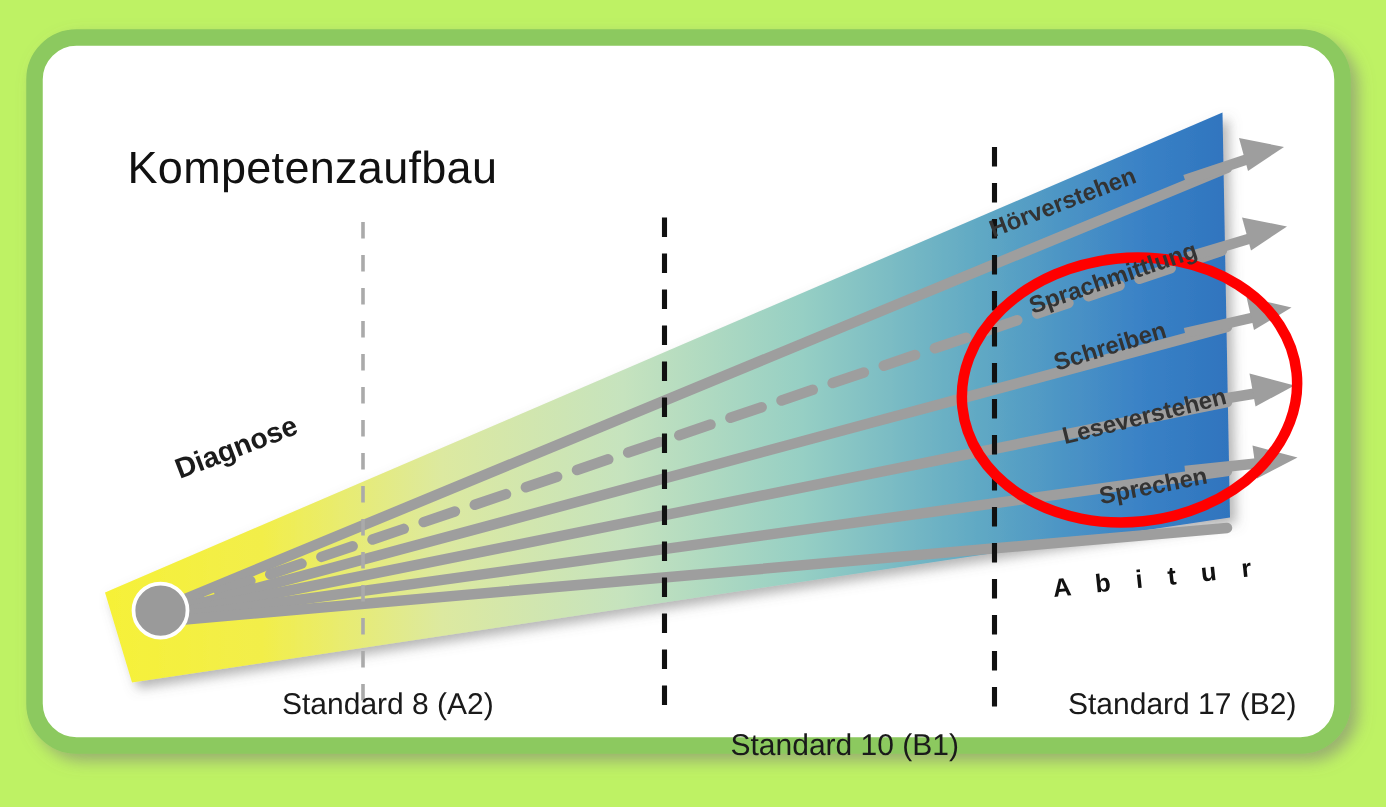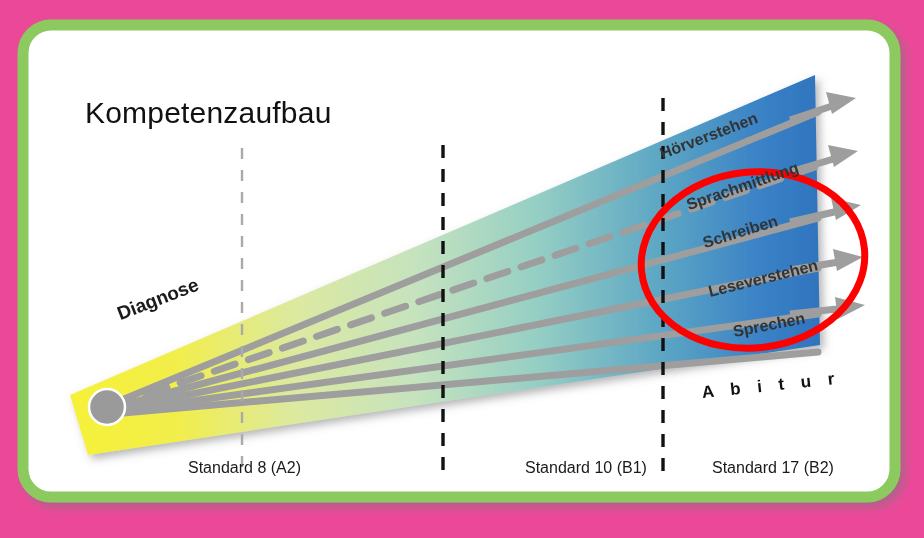--- a/index.html
+++ b/index.html
@@ -5,21 +5,21 @@
   html, body {
     margin: 0;
     padding: 0;
     background: #ffffff;
   }
   #root {
     position: relative;
     width: 924px;
     height: 538px;
     overflow: hidden;
-    background: #ec4899;
+    background: #bef264;
     font-family: "Liberation Sans", sans-serif;
   }
   #stage {
     position: absolute;
     inset: 0;
   }
   svg.diagram {
     position: absolute;
     left: 0;
     top: 0;
@@ -54,21 +54,21 @@
     transform: rotate(-6deg);
     transform-origin: left bottom;
   }
   .comp-text {
     font-size: 16px;
     font-weight: 700;
     color: #333333;
     transform-origin: left bottom;
   }
   .std-text {
-    font-size: 16px;
+    font-size: 20px;
     font-weight: 400;
     color: #1a1a1a;
   }
 </style>
 </head>
 <body>
 
 <div id="root">
   <div id="stage">
 
@@ -151,17 +151,17 @@
 
     <div class="txt abitur-text" style="left:703px; top:383px;">A b i t u r</div>
 
     <div class="txt comp-text" style="left:664px; top:145px; transform:rotate(-21deg);">Hörverstehen</div>
     <div class="txt comp-text" style="left:690px; top:196px; transform:rotate(-19deg);">Sprachmittlung</div>
     <div class="txt comp-text" style="left:706px; top:234px; transform:rotate(-17deg);">Schreiben</div>
     <div class="txt comp-text" style="left:711px; top:283px; transform:rotate(-14deg);">Leseverstehen</div>
     <div class="txt comp-text" style="left:735px; top:323px; transform:rotate(-11deg);">Sprechen</div>
 
     <div class="txt std-text" style="left:188px; top:459px;">Standard 8 (A2)</div>
-    <div class="txt std-text" style="left:487px; top:459px;margin-left:38px;">Standard 10 (B1)</div>
+    <div class="txt std-text" style="left:487px; top:486px;">Standard 10 (B1)</div>
     <div class="txt std-text" style="left:712px; top:459px;">Standard 17 (B2)</div>
 
   </div>
 </div>
 
 </body></html>

